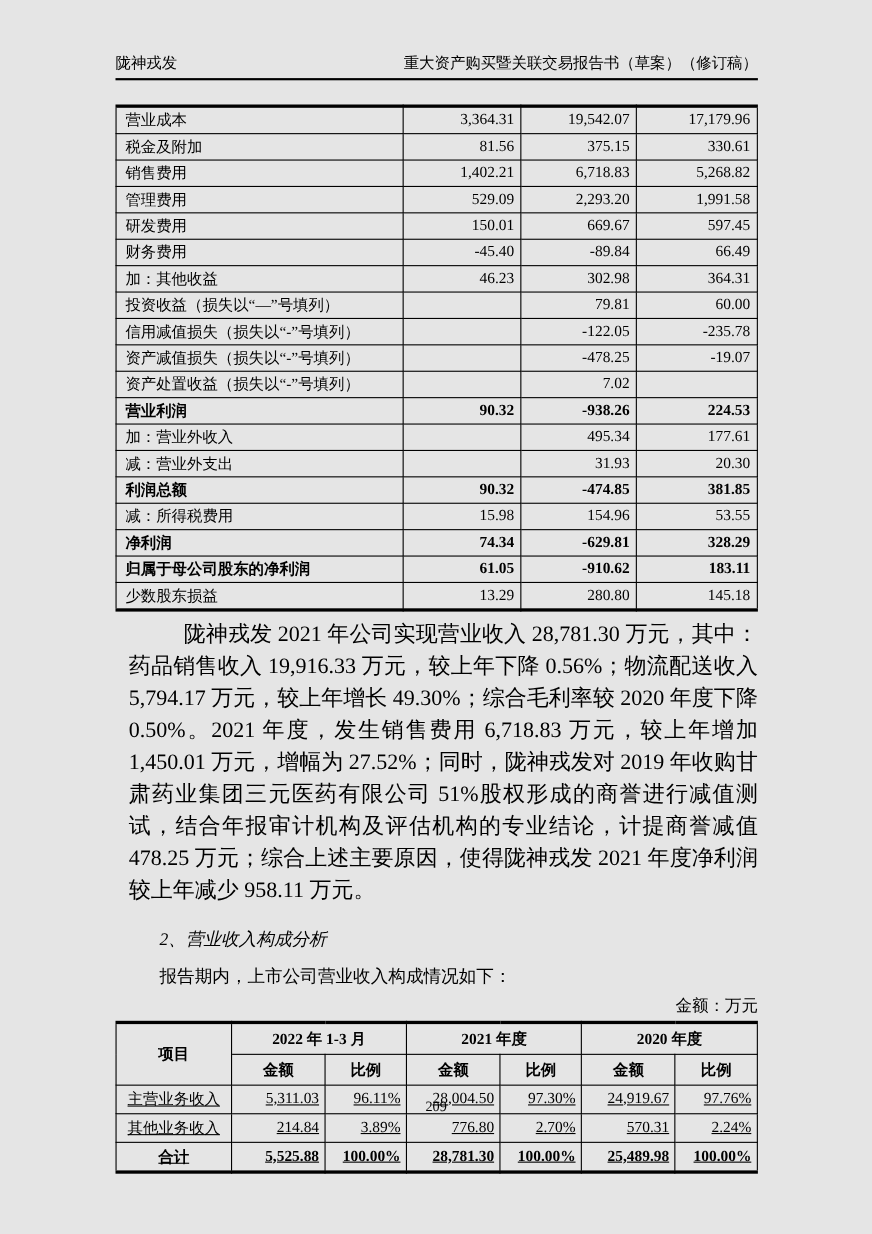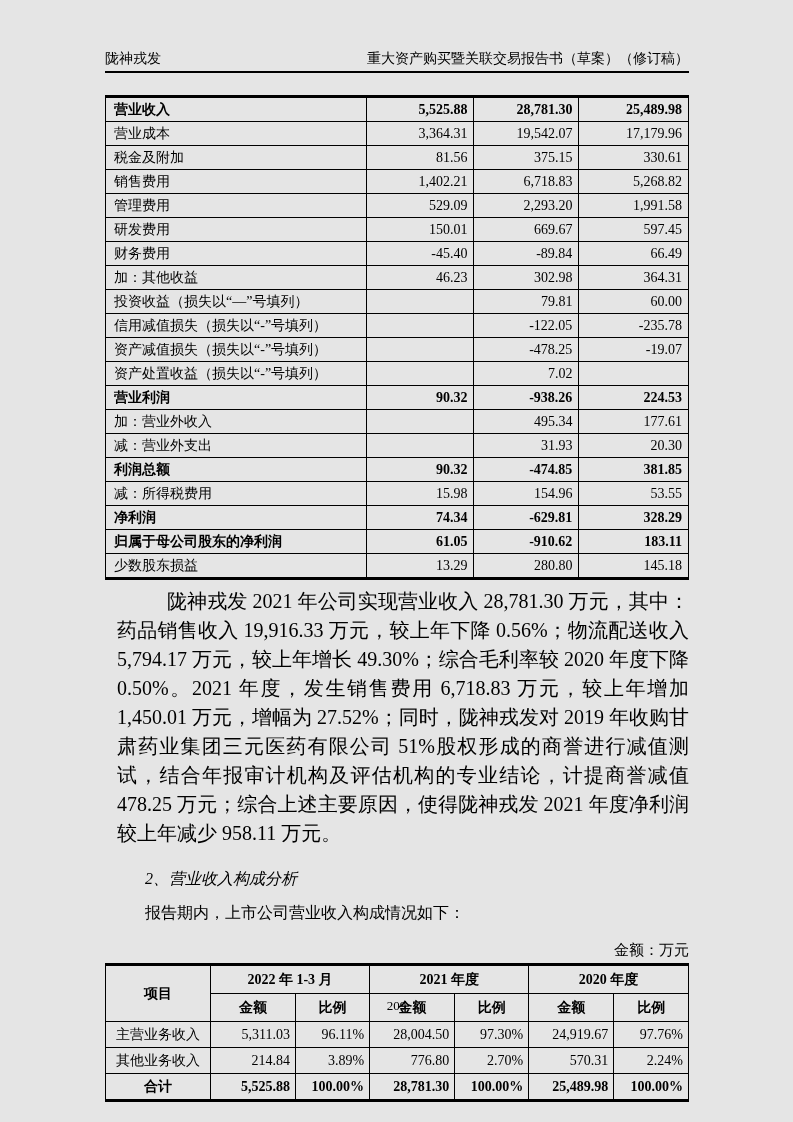--- a/index.html
+++ b/index.html
@@ -32,34 +32,34 @@
   table.fin-table td.label-cell { text-align:left; padding-left:8px; }
   table.fin-table td.num-cell { text-align:right; }
   tr.bold-row td { font-weight:bold; }
 
   
   .body-para {
     margin:7px 0 0 12px; font-size:20px; line-height:29px;
     text-align:justify; text-indent:2.5em;
   }
   .sub-heading { margin:16px 0 0 0; font-size:16px; line-height:30px; text-indent:2.5em;font-style:italic; }
-  .intro-line  { margin:4px 0 11px 0;  font-size:16px; line-height:30px; text-indent:2.5em; }
+  .intro-line  { margin:4px 0 0 0;  font-size:16px; line-height:30px; text-indent:2.5em; }
   .unit-note   { margin:0; font-size:15px; line-height:22px; text-align:right; }
 
   
   table.rev-table {
     width:100%; border-collapse:collapse; table-layout:fixed;
     margin-top:2px; font-size:14px;
     border-top:3px solid #000; border-bottom:3px solid #000;
   }
   table.rev-table th, table.rev-table td {
     border:1px solid #000; padding:0 5px; overflow:hidden; white-space:nowrap;
   }
   table.rev-table th { height:27px; font-weight:bold; text-align:center; }
-  table.rev-table td { height:25px; }
+  table.rev-table td { height:25px;text-decoration:underline; }
   table.rev-table td.label-cell { text-align:center; }
   table.rev-table td.num-cell { text-align:right; }
 
   .page-number {
     position:absolute; top:998px; left:0; width:793px;
     text-align:center; font-size:13px;
   }
 </style>
 </head>
 <body>
@@ -74,26 +74,20 @@
 
     <table class="fin-table">
       <colgroup>
         <col style="width:44.8%">
           <col style="width:18.4%">
           <col style="width:18%">
           <col style="width:18.8%">
       </colgroup>
       <tbody>
 
-          <tr class="bold-row">
-            <td class="label-cell">营业收入</td>
-            <td class="num-cell">5,525.88</td>
-            <td class="num-cell">28,781.30</td>
-            <td class="num-cell">25,489.98</td>
-          </tr>
 
           <tr>
             <td class="label-cell">营业成本</td>
             <td class="num-cell">3,364.31</td>
             <td class="num-cell">19,542.07</td>
             <td class="num-cell">17,179.96</td>
           </tr>
 
           <tr>
             <td class="label-cell">税金及附加</td>

